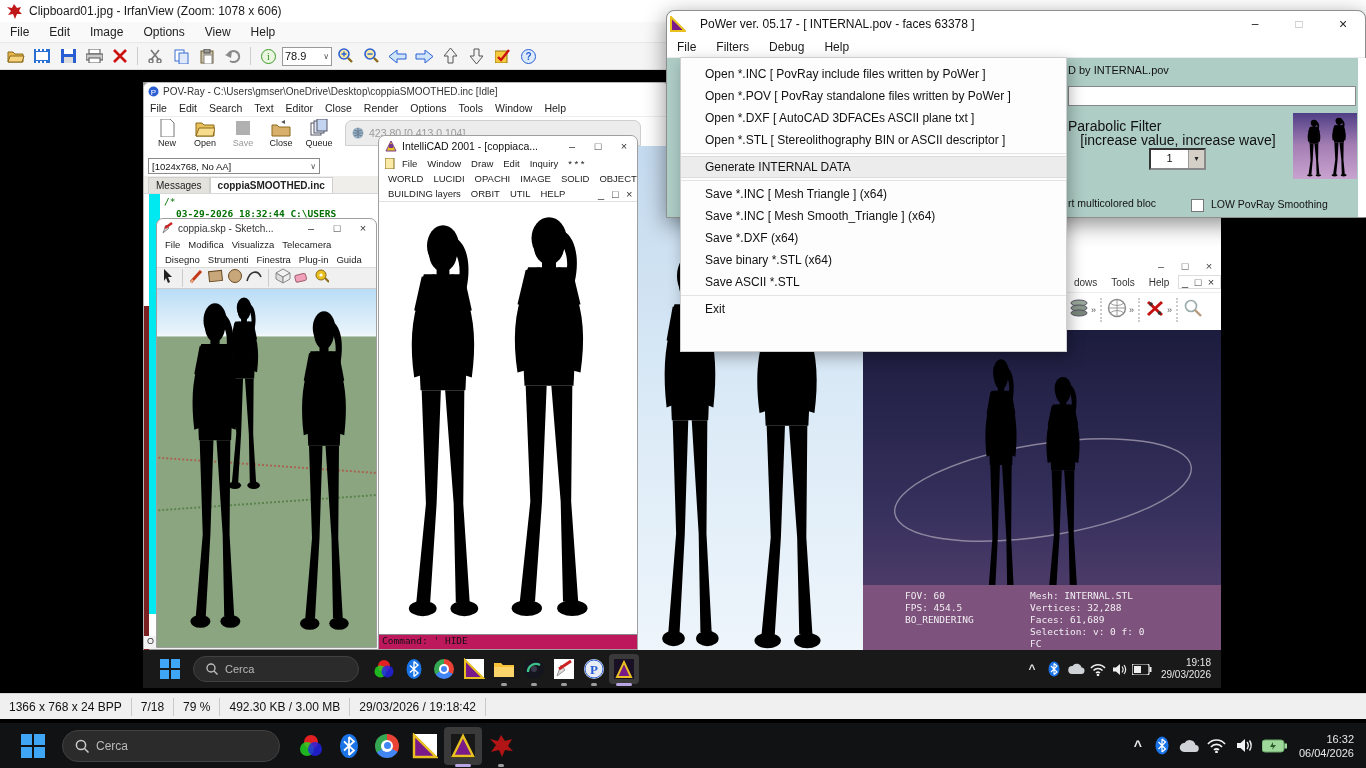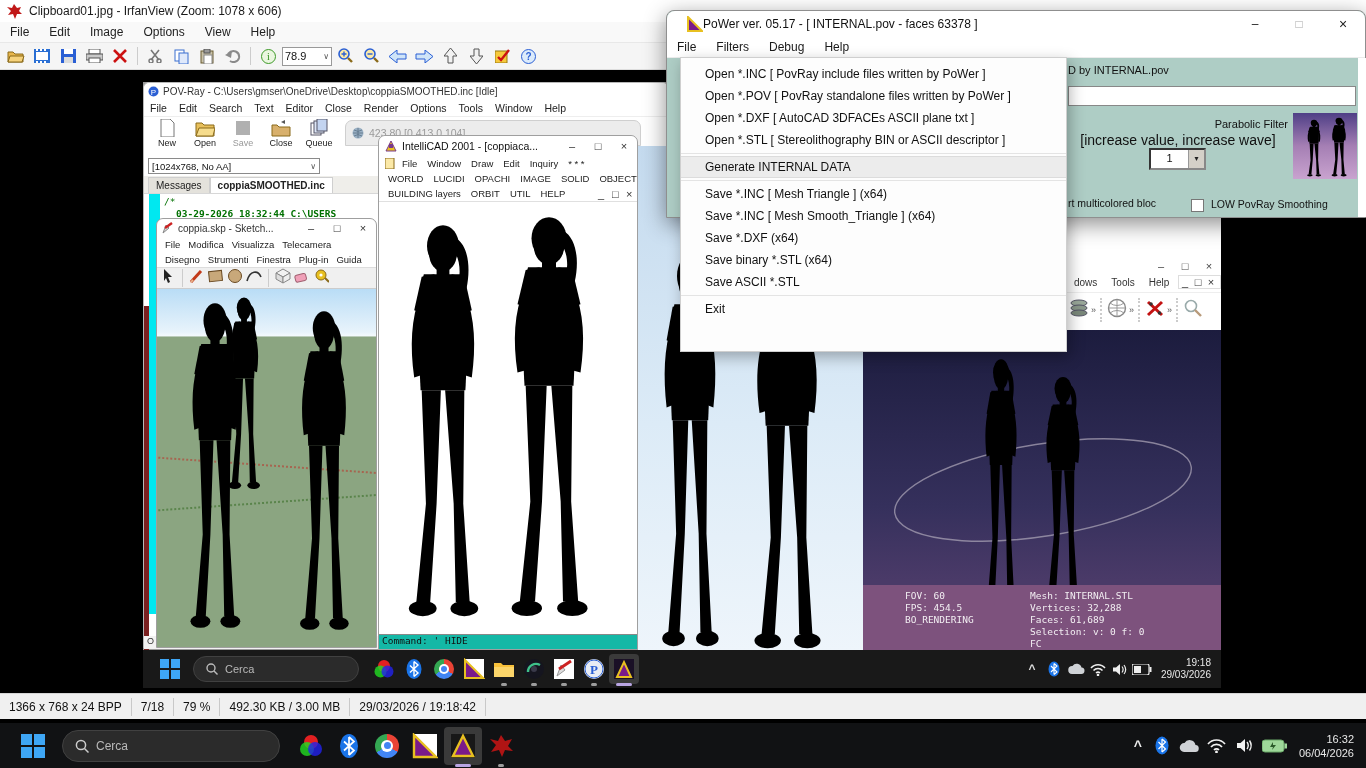--- a/index.html
+++ b/index.html
@@ -47,21 +47,21 @@
   
   #rw-title { left:202px; top:38px; width:296px; height:26px; background:#ececec; border:1px solid #cfcfcf; border-radius:7px 7px 0 0; display:flex; align-items:center; font-size:10.5px; color:#9a9a9a; padding-left:6px; gap:5px;}
   #rw-body { left:494px; top:64px; width:229px; height:504px; background:linear-gradient(#c4daee,#dcebf7 55%,#eef5fb); border-left:1px solid #9a9a9a; overflow:hidden;}
 
   
   #icad { left:235px; top:53px; width:260px; height:515px; background:#fff; border:1px solid #9f9f9f; border-radius:7px 7px 0 0; display:flex; flex-direction:column; overflow:hidden;}
   #icad-title { height:20px; font-size:10.5px; color:#111; padding-left:6px; gap:5px; border-radius:7px 7px 0 0;}
   .icadmenu { height:15px; display:flex; align-items:center; font-size:9.5px; color:#222; padding-left:4px;}
   .icadmenu span { padding:0 5px; }
   #icad-canvas { position:relative; flex:1; background:#fff; border-top:1px solid #e0e0e0; overflow:hidden;}
-  #icad-cmd { height:15px; background:#14b8a6; border-top:1px solid #888; font-family:"DejaVu Sans Mono", monospace; font-size:9.5px; color:#111; padding-left:3px; overflow:hidden;}
+  #icad-cmd { height:15px; background:#be185d; border-top:1px solid #888; font-family:"DejaVu Sans Mono", monospace; font-size:9.5px; color:#111; padding-left:3px; overflow:hidden;}
 
   
   #sketchup { left:13px; top:136px; width:221px; height:430px; background:#f2f2f2; border:1px solid #9f9f9f; border-radius:7px 7px 0 0; display:flex; flex-direction:column; overflow:hidden;}
   #sk-title { height:18px; font-size:10px; color:#333; padding-left:5px; gap:4px; border-radius:7px 7px 0 0;}
   .skmenu { height:15px; display:flex; align-items:center; font-size:9.5px; color:#222; background:#fff; padding-left:4px;}
   .skmenu span{ padding:0 4px; }
   #sk-toolbar { height:22px; background:#f0f0f0; border-top:1px solid #ddd; border-bottom:1px solid #ccc; display:flex; align-items:center; gap:3px; padding-left:3px;}
   #sk-canvas { position:relative; flex:1; background:linear-gradient(#b9ddf6 0%, #e8f3fb 12%, #f3f9fd 13%, #8ba581 13.5%, #8ba581 100%); overflow:hidden;}
   .axis { position:absolute; width:115%; border-top:2px dotted; opacity:.75;}
 
@@ -92,21 +92,21 @@
   .trayico { width:22px; display:flex; justify-content:center; align-items:center;}
 
   
   #otb { left:0; top:723px; width:1366px; height:45px; background:#111214; display:flex; align-items:center; }
   #otb .pill { height:32px; border-radius:17px; font-size:12px;}
   #otb .tico { width:38px; height:38px; }
   #otb .trayclock { font-size:11px; line-height:14px; }
 
   
   #power { left:666px; top:10px; width:700px; height:208px; background:#aecdc5; border:1px solid #8f8f8f; border-radius:8px 8px 0 0; box-shadow:0 6px 22px rgba(0,0,0,.45); z-index:50;}
-  #pw-title { height:25px; border-radius:8px 8px 0 0; font-size:12px; color:#111; padding-left:20px; gap:0; background:#fff;}
+  #pw-title { height:25px; border-radius:8px 8px 0 0; font-size:12px; color:#111; padding-left:3px; gap:14px; background:#fff;}
   #pw-title .ctls span{ width:44px; font-size:12px; color:#222;}
   #pw-menu { height:22px; background:#fff; display:flex; align-items:center; font-size:12px; color:#1a1a1a; border-bottom:1px solid #ececec;}
   #pw-menu span{ padding:0 10px;}
   #pw-body { position:relative; height:159px; background:#aecdc5; font-size:11px; color:#111;}
   #pw-dd { position:absolute; left:482px; top:90px; width:57px; height:22px; background:#fff; border:2px solid #888; border-style:inset; display:flex;}
   #pw-dd .val { flex:1; text-align:center; font-size:11px; padding-top:2px;}
   #pw-dd .btn { width:16px; background:#d4d0c8; border-left:1px solid #999; font-size:8px; text-align:center; color:#222; padding-top:4px;}
   #pw-chk { position:absolute; left:524px; top:141px; width:13px; height:13px; background:#fff; border:1px solid #777;}
   #pw-thumb { position:absolute; left:626px; top:55px; width:64px; height:66px; background:linear-gradient(#4f3f86,#a57fb4,#c9a3cf); overflow:hidden;}
   #pw-strip { position:absolute; left:691px; top:0; width:9px; height:159px; background:#fff;}
@@ -708,21 +708,21 @@
     </div>
     <div id="pw-menu">
       <span>File</span>
       <span>Filters</span>
       <span>Debug</span>
       <span>Help</span>
     </div>
     <div id="pw-body">
       <div style="position:absolute;left:401px;top:6px;">D by INTERNAL.pov</div>
       <div style="position:absolute;left:401px;top:28px;width:288px;height:20px;background:#fff;border:1px solid #888;"></div>
-      <div style="position:absolute;left:401px;top:60px;width:220px;text-align:right;font-size:11px;">Parabolic Filter</div>
+      <div style="position:absolute;left:401px;top:60px;width:220px;text-align:left;font-size:14px;">Parabolic Filter</div>
       <div style="position:absolute;left:401px;top:74px;width:220px;text-align:center;font-size:14px;">[increase value, increase wave]</div>
       <div id="pw-dd">
         <span class="val">1</span>
         <span class="btn">▾</span>
       </div>
       <div id="pw-thumb">
         <svg class="fig" style="position:absolute;left:8px;top:6px;--hair:#fff;--pony:#fff;--skin:#fff;--top:#fff;--legs:#fff;--shoes:#fff;" width="26" height="58" viewBox="0 0 120 310" preserveAspectRatio="none">
             <use href="#person"></use>
           </svg>
         <svg class="fig" style="position:absolute;left:32px;top:4px;--hair:#fff;--skin:#fff;--top:#fff;--legs:#fff;--shoes:#fff;--sleeve:#fff;" width="28" height="60" viewBox="0 0 120 310" preserveAspectRatio="none">

